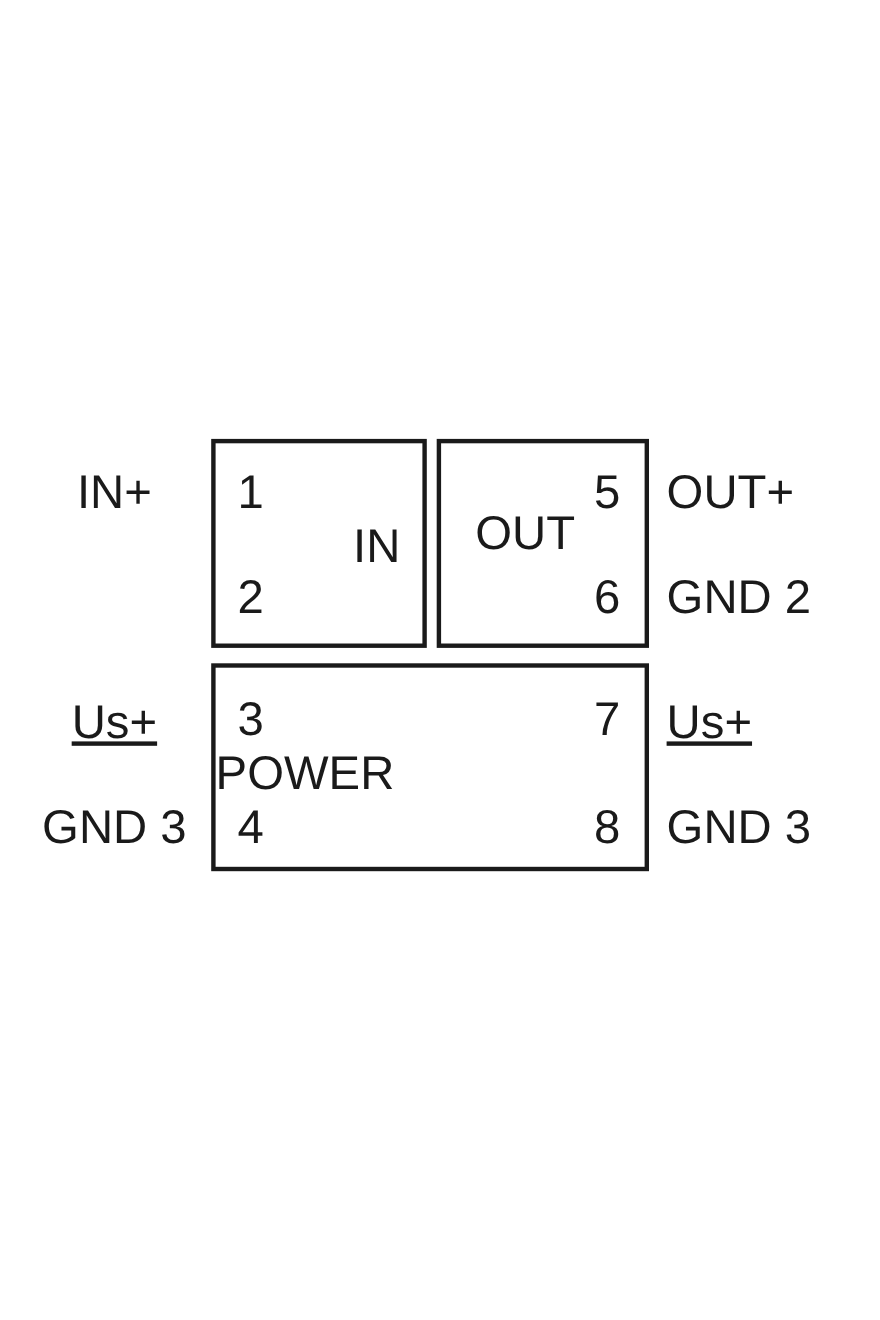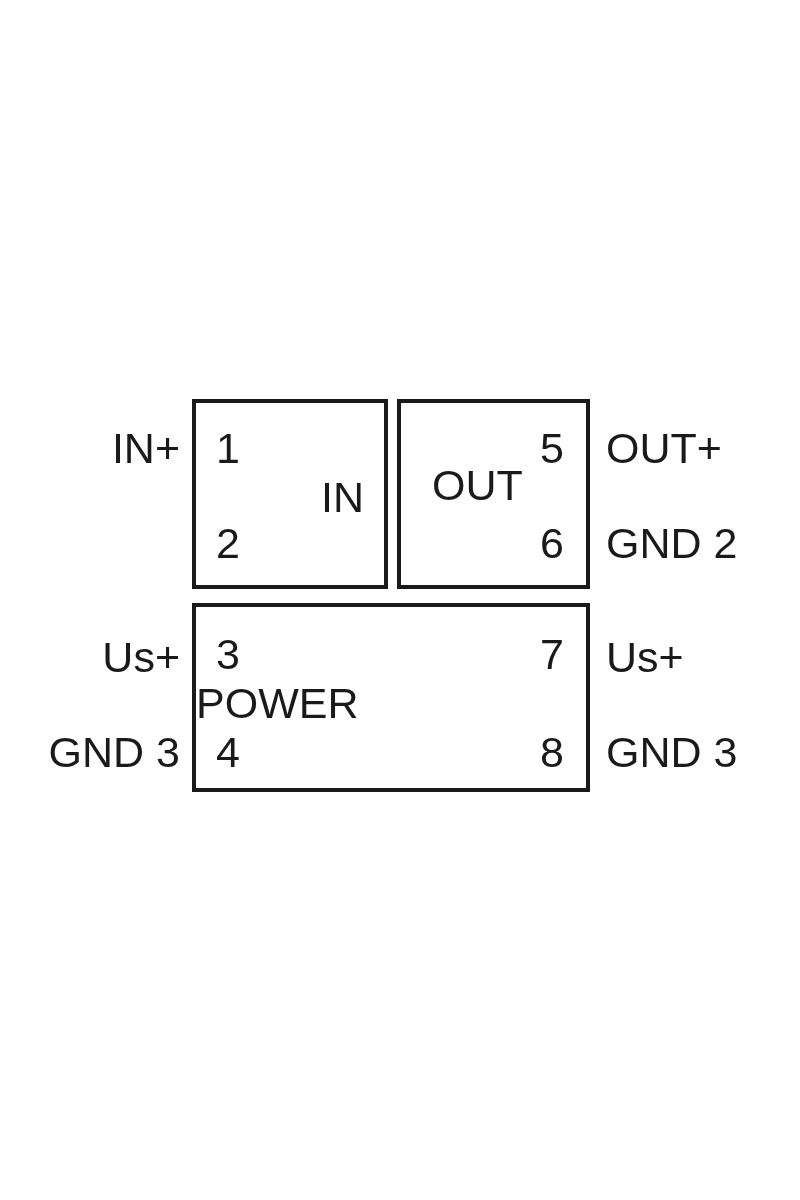--- a/index.html
+++ b/index.html
@@ -40,25 +40,25 @@
   .row-bottom { top: 118px; }
   .prow-top    { top: 25px; }
   .prow-bottom { top: 123px; }
 
   
   #in-label    { right: 20px; top: 72px; }
   #out-label   { left: 31px;  top: 60px; }
   #power-label { left: 0; width: 100%; top: 74px; text-align: left; }
 
   
-  .term-left  { left: 4px; width: 176px; text-align: right; }
+  .term-left  { left: 16px; width: 176px; text-align: center; }
   .term-right { left: 606px; text-align: right; }
   .ty-1 { top: 426px; }
   .ty-2 { top: 521px; }
-  .ty-3 { top: 635px; }
+  .ty-3 { top: 635px; text-decoration: underline; }
   .ty-4 { top: 730px; }
 </style>
 </head>
 <body>
 
 <div id="canvas" style="--bg: #ffffff; --line: #1a1a1a; --text: #1a1a1a;">
 
   <div class="txt term-left ty-1">IN+</div>
   <div class="txt term-left ty-3">Us+</div>
   <div class="txt term-left ty-4">GND 3</div>

